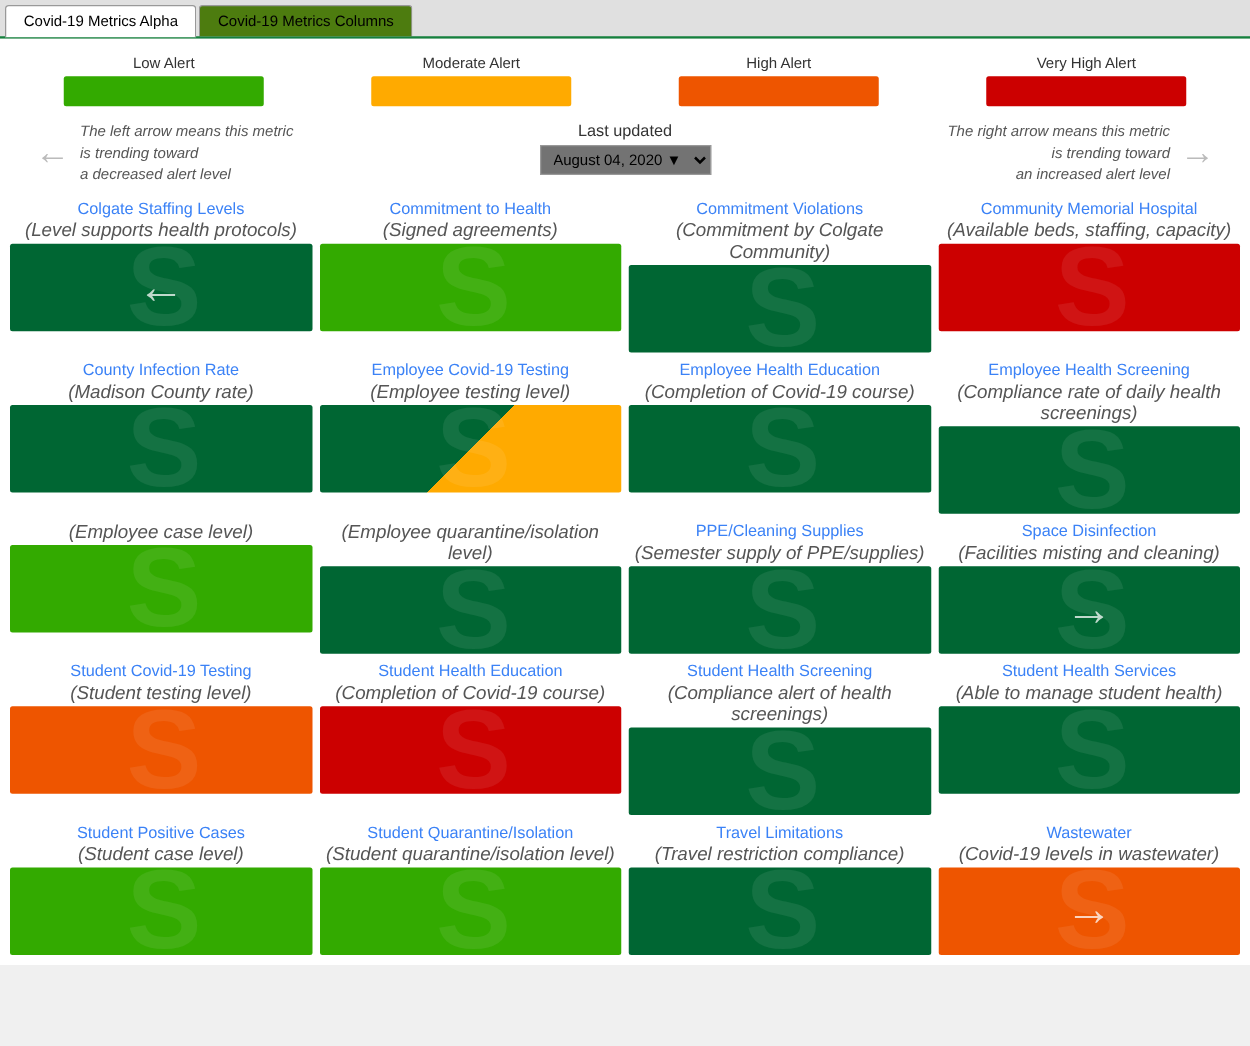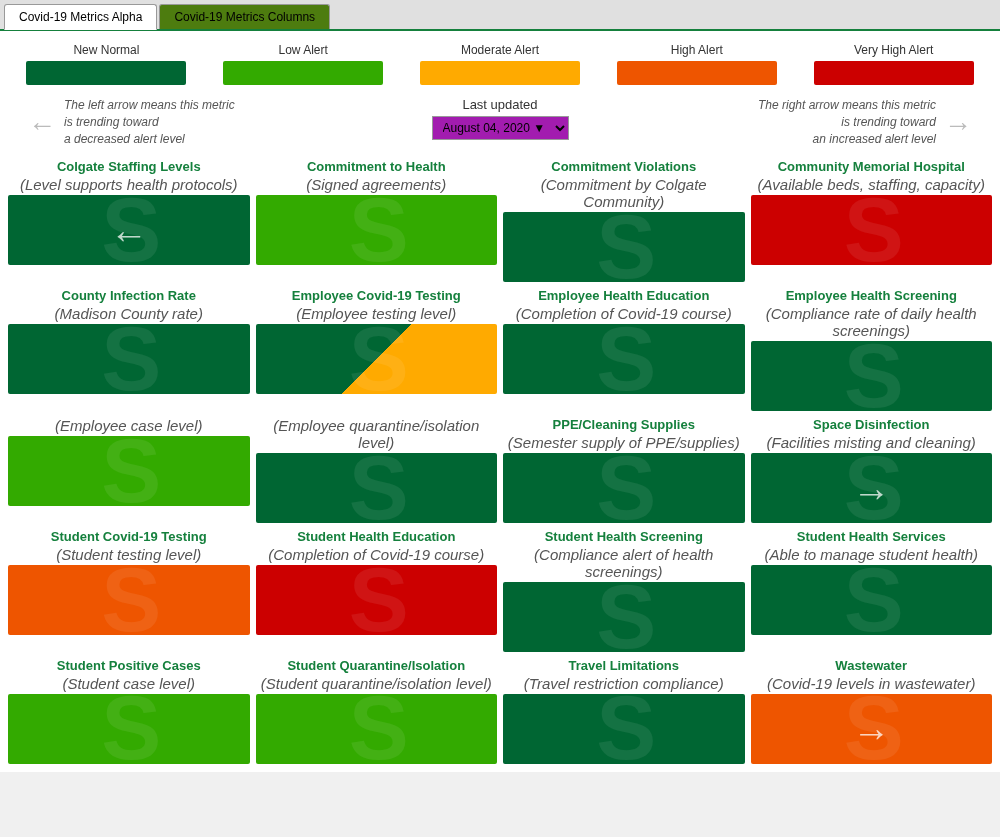--- a/index.html
+++ b/index.html
@@ -98,39 +98,39 @@
     }
     .last-updated-label {
       font-size: 13px;
       color: #333;
       margin-bottom: 4px;
     }
     .date-select {
       border: 1px solid #999;
       padding: 3px 6px;
       font-size: 12px;
-      background: #a21caf;
+      background: #737373;
       cursor: pointer;
     }
 
     
     .metrics-grid {
       display: grid;
       grid-template-columns: repeat(4, 1fr);
       gap: 6px;
     }
     .metric-cell {
       display: flex;
       flex-direction: column;
     }
     .metric-title {
       font-size: 13px;
-      font-weight: bold;
+      font-weight: normal;
       text-align: center;
-      color: #15803d;
+      color: #3b82f6;
       line-height: 1.3;
     }
     .metric-subtitle {
       font-size: 15px;
       font-style: italic;
       color: #555;
       text-align: center;
       margin-bottom: 2px;
     }
     .metric-bar {
@@ -178,24 +178,20 @@
   </div>
   <div class="tab">
     <span>Covid-19 Metrics Columns</span>
   </div>
 </div>
 
 <div class="main-container">
 
   <div class="legend">
     <div class="legend-item">
-      <span class="legend-label">New Normal</span>
-      <div class="legend-bar c-new-normal"></div>
-    </div>
-    <div class="legend-item">
       <span class="legend-label">Low Alert</span>
       <div class="legend-bar c-low-alert"></div>
     </div>
     <div class="legend-item">
       <span class="legend-label">Moderate Alert</span>
       <div class="legend-bar c-moderate-alert"></div>
     </div>
     <div class="legend-item">
       <span class="legend-label">High Alert</span>
       <div class="legend-bar c-high-alert"></div>

